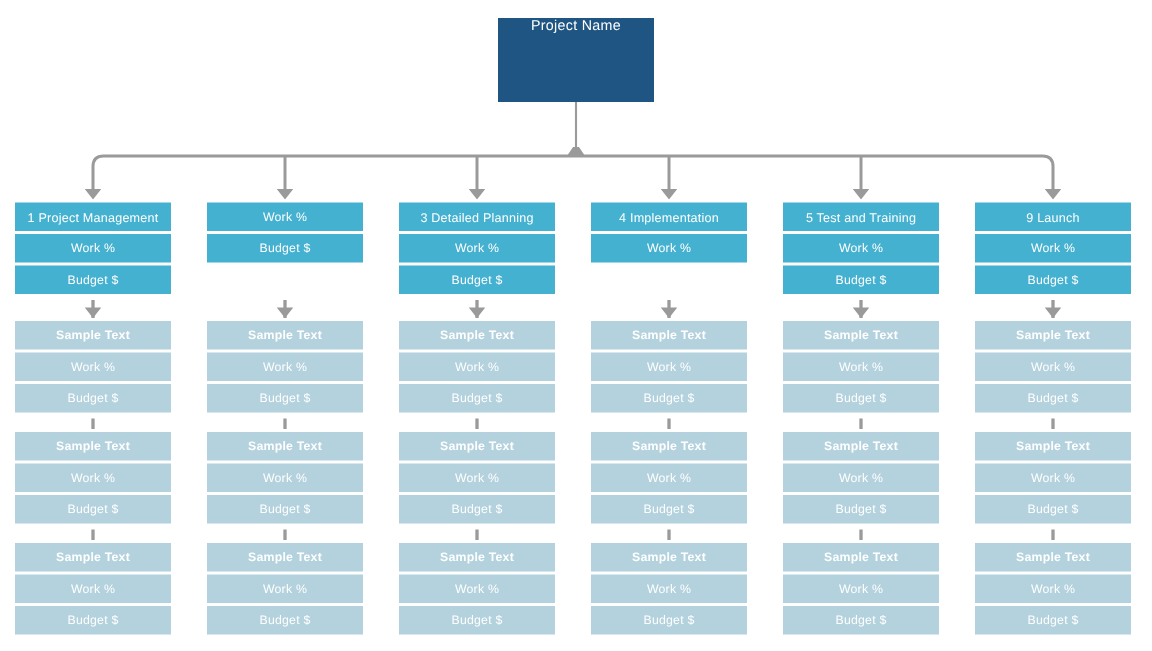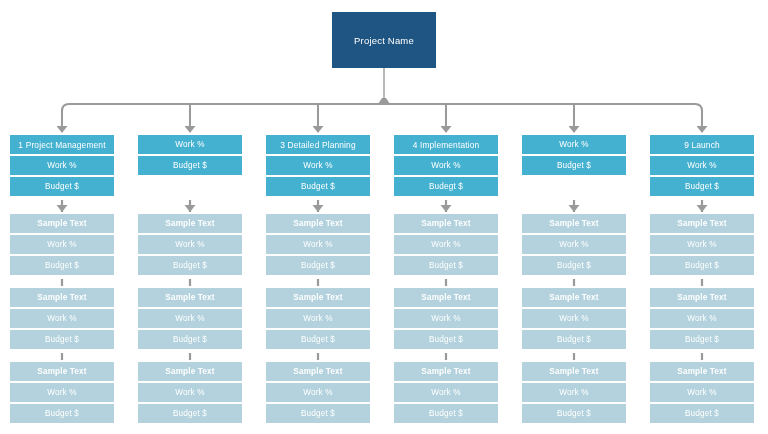--- a/index.html
+++ b/index.html
@@ -30,21 +30,20 @@
   
   #root-node {
     position: absolute;
     left: 332px;
     top: 12px;
     width: 104px;
     height: 56px;
     background: #1f5582;
     z-index: 2;
     display: flex;
-    align-items: center;
     justify-content: center;
   }
   #root-node .root-label {
     color: #ffffff;
     font-size: 9.5px;
     letter-spacing: .2px;
     text-align: center;
   }
 
   
@@ -194,40 +193,40 @@
         <div class="card task" style="top: 360px; left: 0px;">
           <div class="bar title">Sample Text</div>
           <div class="bar work">Work %</div>
           <div class="bar budget">Budget $</div>
         </div>
       </div>
       <div class="column" style="left: 392px; top: 0px;">
         <div class="card phase" style="top: 133px; left: 0px;">
           <div class="bar title">4 Implementation</div>
           <div class="bar work">Work %</div>
-          <div class="bar budget">Budegt $</div>
         </div>
         <div class="card task" style="top: 212px; left: 0px;">
           <div class="bar title">Sample Text</div>
           <div class="bar work">Work %</div>
           <div class="bar budget">Budget $</div>
         </div>
         <div class="card task" style="top: 286px; left: 0px;">
           <div class="bar title">Sample Text</div>
           <div class="bar work">Work %</div>
           <div class="bar budget">Budget $</div>
         </div>
         <div class="card task" style="top: 360px; left: 0px;">
           <div class="bar title">Sample Text</div>
           <div class="bar work">Work %</div>
           <div class="bar budget">Budget $</div>
         </div>
       </div>
       <div class="column" style="left: 520px; top: 0px;">
         <div class="card phase" style="top: 133px; left: 0px;">
+          <div class="bar title">5 Test and Training</div>
           <div class="bar work">Work %</div>
           <div class="bar budget">Budget $</div>
         </div>
         <div class="card task" style="top: 212px; left: 0px;">
           <div class="bar title">Sample Text</div>
           <div class="bar work">Work %</div>
           <div class="bar budget">Budget $</div>
         </div>
         <div class="card task" style="top: 286px; left: 0px;">
           <div class="bar title">Sample Text</div>

